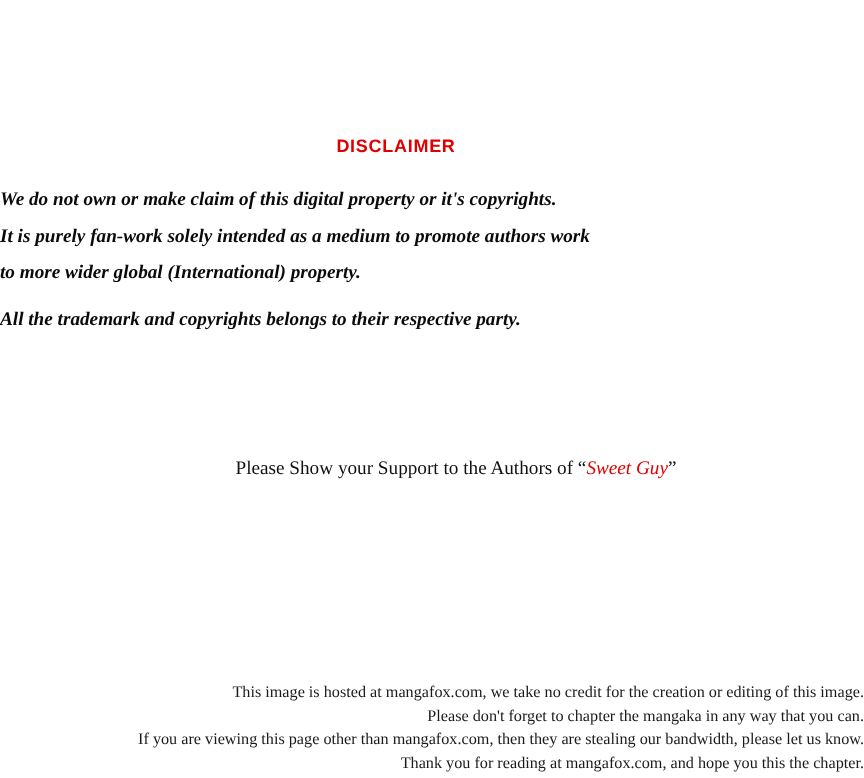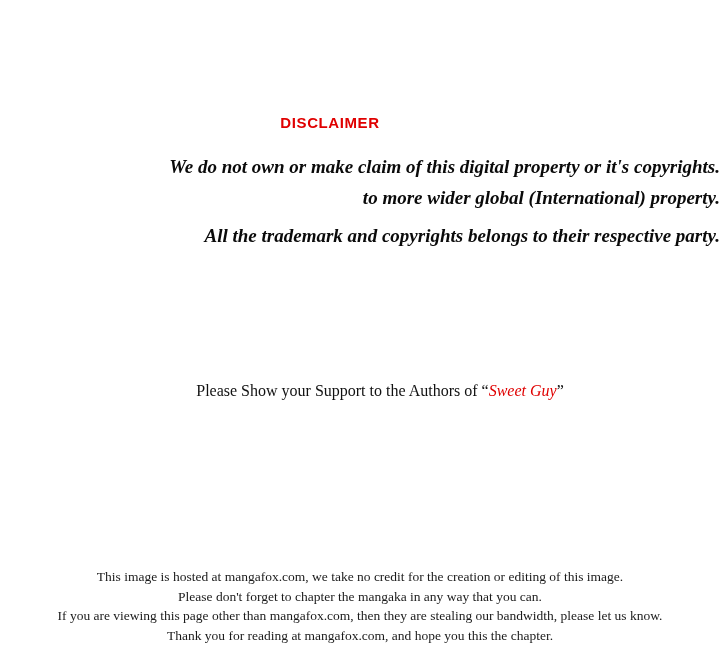--- a/index.html
+++ b/index.html
@@ -33,25 +33,25 @@
     font-size: 15px;
     letter-spacing: 0.6px;
     color: #e00000;
   }
 
   .disclaimer-body {
     position: absolute;
     top: 152px;
     left: 0;
     width: 720px;
-    text-align: right;
+    text-align: left;
     font-family: "Liberation Serif", serif;
     font-style: italic;
     font-weight: bold;
-    font-size: 19px;
+    font-size: 16px;
     color: #0a0a0a;
   }
   .disclaimer-body .line {
     display: block;
     line-height: 30.5px;
     white-space: nowrap;
   }
   .disclaimer-body .gap {
     display: block;
     height: 8px;
@@ -87,31 +87,33 @@
     width: 720px;
     text-align: center;
     font-family: "Liberation Serif", serif;
     font-size: 13.5px;
     color: #1a1a1a;
   }
   .footer .line {
     display: block;
     line-height: 19.5px;
     white-space: nowrap;
+    text-align: right;
   }
 </style>
 </head>
 <body>
 
 <div class="page">
 
   <div class="disclaimer-title">DISCLAIMER</div>
 
   <div class="disclaimer-body">
     <span class="line">We do not own or make claim of this digital property or it's copyrights.</span>
+    <span class="line">It is purely fan-work solely intended as a medium to promote authors work</span>
     <span class="line">to more wider global (International) property.</span>
     <span class="gap"></span>
     <span class="line">All the trademark and copyrights belongs to their respective party.</span>
   </div>
 
   <div class="support">
     <span class="line"><span>Please Show your Support to the Authors of “</span><span class="title-italic">Sweet Guy</span><span>”</span></span>
   </div>
 
   <div class="footer">

